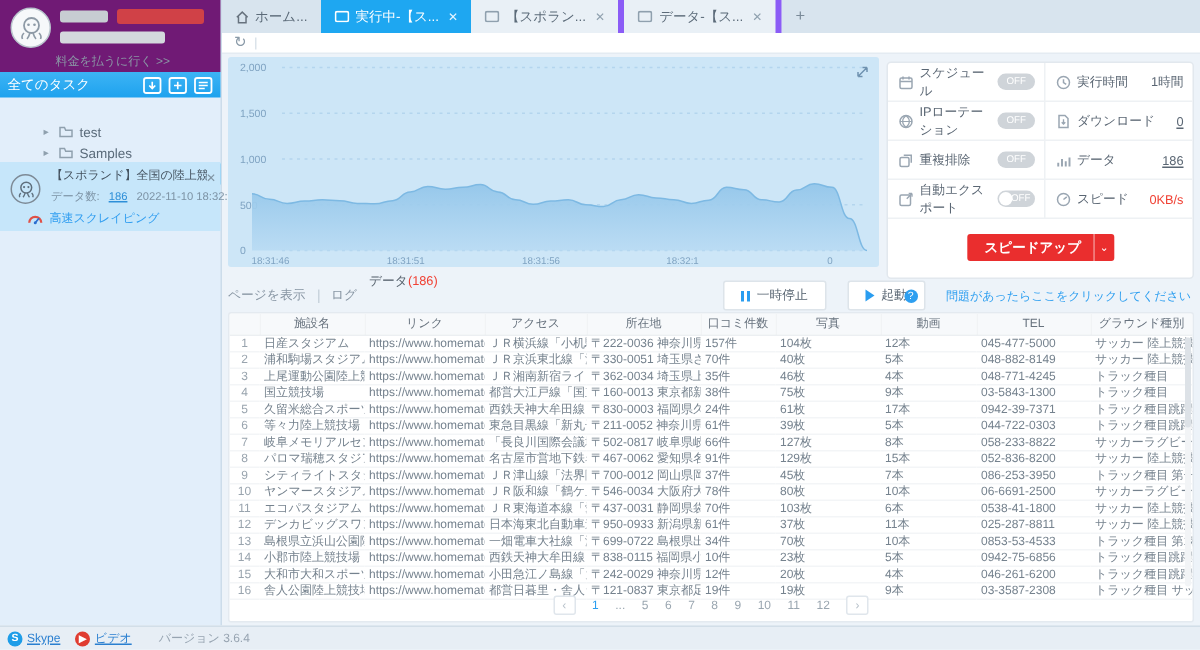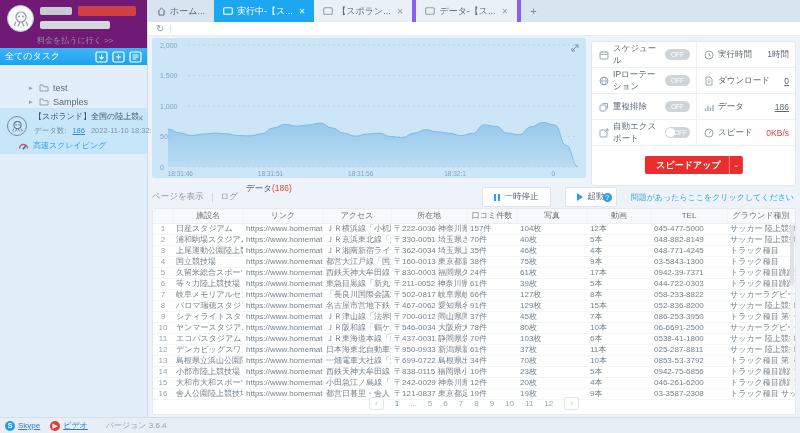--- a/index.html
+++ b/index.html
@@ -69,21 +69,21 @@
   .p-val.link { text-decoration:underline; }
   .p-val.red { color:#f04134; }
   .speedup { position:absolute; left:50%; transform:translateX(-50%); bottom:11px; height:18px; background:#ea2e2e; color:#fff; font-size:9px; display:flex; align-items:center; border-radius:2px; cursor:pointer;text-align:right; }
   .speedup .lbl { padding:0 8px 0 12px; font-weight:bold; }
   .speedup .dd { width:14px; height:18px; border-left:1px solid rgba(255,255,255,.45); display:flex; align-items:center; justify-content:center; font-size:7px; }
 
   
   .toolbar { position:absolute; left:152px; top:188px; width:644px; height:18px; display:flex; align-items:center; font-size:8.5px; color:#8795a3; }
   .tb-item { margin-right:8px; }
   .tb-div { width:1px; height:9px; background:#c9d4dd; margin-right:8px; }
-  .tb-data { color:#55606c; border-bottom:1px solid #22c55e; padding-bottom:15px; }
+  .tb-data { color:#55606c; border-bottom:3px solid #22c55e; padding-bottom:15px; }
   .tb-data .cnt { color:#f04134; }
   .tb-buttons { position:absolute; left:330px; display:flex; gap:14px; }
   .btn { background:#fff; border:1px solid #dde4ea; border-radius:2px; font-size:8.5px; color:#55626f; padding:3px 11px; display:flex; gap:5px; align-items:center; cursor:pointer; }
   .pause-ico { display:flex; gap:1.5px; }
   .pause-ico i { width:2px; height:7px; background:#2a9df0; display:block; }
   .play-ico { width:0; height:0; border-left:6px solid #2a9df0; border-top:4px solid transparent; border-bottom:4px solid transparent; }
   .help { position:absolute; right:2px; display:flex; align-items:center; gap:19px; color:#2e9ff0; font-size:8px;margin-left:16px; }
   .q-ico { width:9px; height:9px; border-radius:50%; background:#2e9ff0; color:#fff; font-size:7px; display:flex; align-items:center; justify-content:center; }
 
   
@@ -529,21 +529,21 @@
         </tr>
         <tr>
           <td class="idx">13</td>
           <td>島根県立浜山公園陸上競技場</td>
           <td>https://www.homemate-rese...</td>
           <td>一畑電車大社線「浜山公園...</td>
           <td>〒699-0722 島根県出雲市大...</td>
           <td>34件</td>
           <td>70枚</td>
           <td>10本</td>
-          <td>0853-53-3792</td>
+          <td>0853-53-4533</td>
           <td>トラック種目 第1種公認陸上...</td>
         </tr>
         <tr>
           <td class="idx">14</td>
           <td>小郡市陸上競技場</td>
           <td>https://www.homemate-rese...</td>
           <td>西鉄天神大牟田線「大保駅...</td>
           <td>〒838-0115 福岡県小郡市大...</td>
           <td>10件</td>
           <td>23枚</td>

